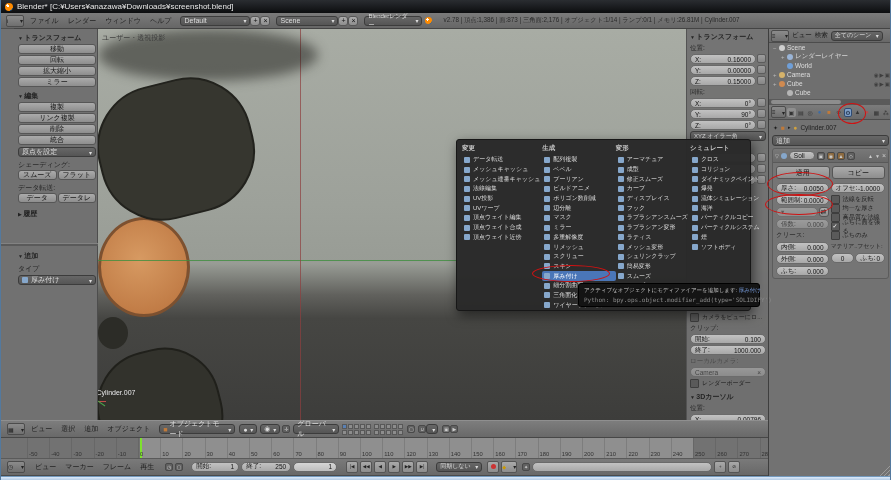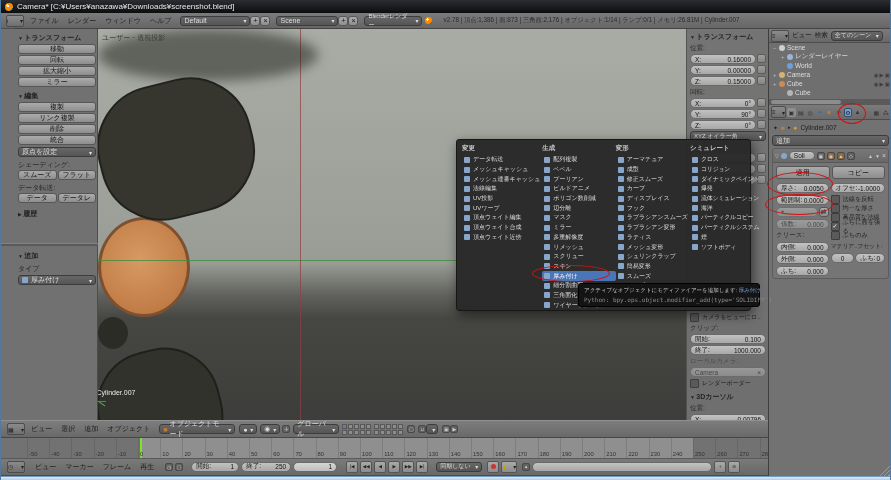--- a/index.html
+++ b/index.html
@@ -134,21 +134,21 @@
   #corner-grip{left:878px;top:465px;width:11px;height:11px;
     background:repeating-linear-gradient(135deg,transparent 0 2px,#9a9a9a 2px 3px);clip-path:polygon(100% 0,100% 100%,0 100%);}
 </style>
 </head>
 <body>
 
 <div id="window">
 
   <div class="abs" id="titlebar">
     <span class="blender-logo"></span>
-    <span>Camera* [C:¥Users¥anazawa¥Downloads¥screenshot.blend]</span>
+    <span>Blender* [C:¥Users¥anazawa¥Downloads¥screenshot.blend]</span>
   </div>
 
   <div class="abs" id="topheader">
     <span class="editor-icon dd">i</span>
     <span style="width:6px"></span>
     <span class="row">
 
     <span class="menu-word">ファイル</span>
         <span class="menu-word">レンダー</span>
         <span class="menu-word">ウィンドウ</span>

